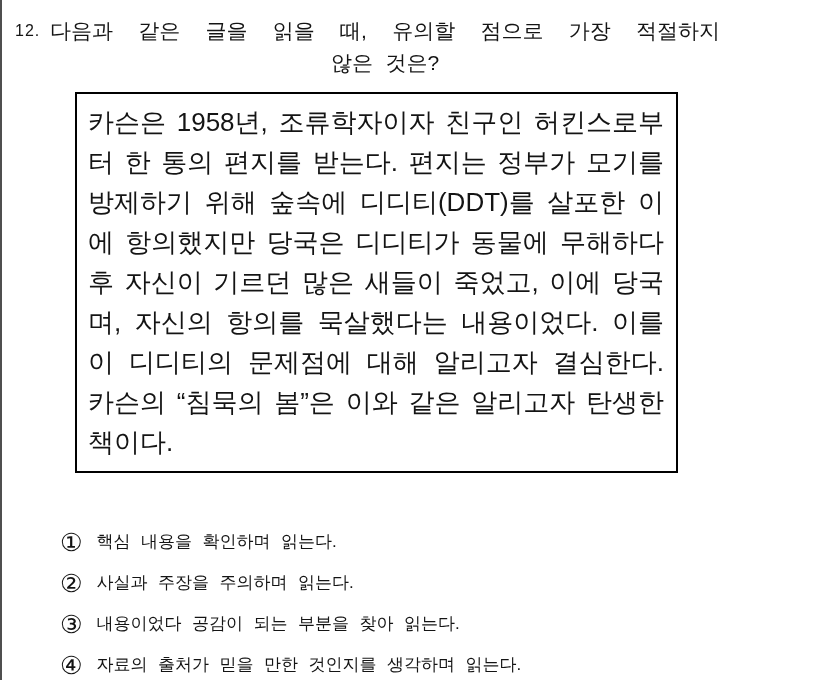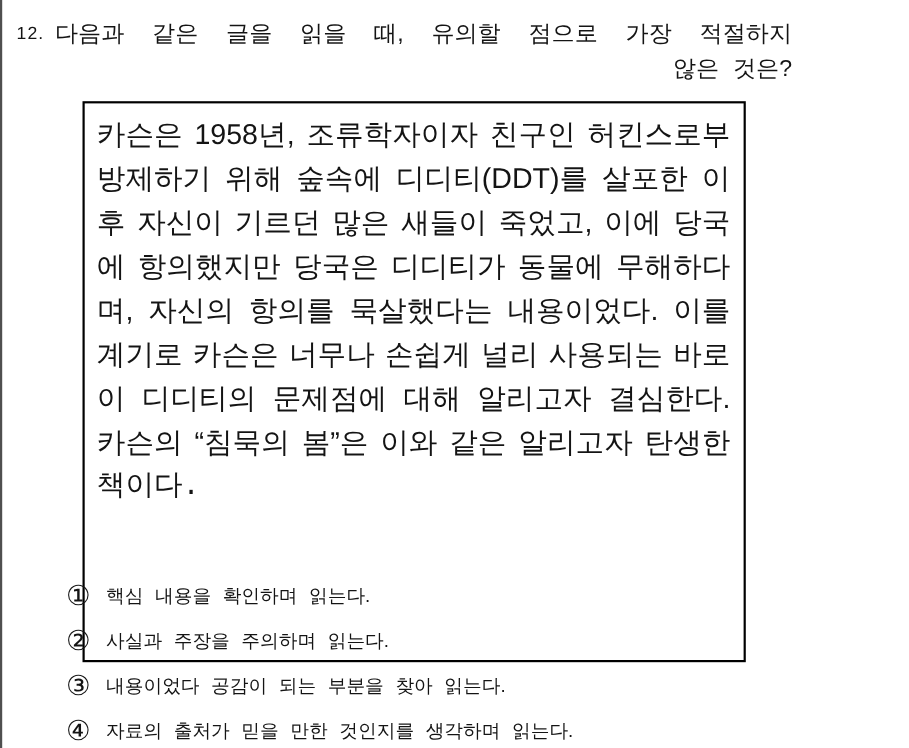--- a/index.html
+++ b/index.html
@@ -44,47 +44,46 @@
     width: 670px;
     font-size: 21px;
     line-height: 32px;
     word-spacing: 0.32em;
   }
   .q-line-1 {
     text-align: justify;
     text-align-last: justify;
   }
   .q-line-2 {
-    text-align: right;
+    text-align: center;
   }
   
   .passage-box {
     position: absolute;
     left: 75px;
     top: 92px;
     box-sizing: border-box;
     width: 603px;
-    height: 510px;
+    height: 381px;
     border: 2px solid #000000;
     padding: 8px 12px 0 11px;
     background: #ffffff;
   }
   .passage-line {
     font-size: 26px;
     line-height: 40px;
     height: 40px;
     white-space: nowrap;
     text-align: justify;
     text-align-last: justify;
     overflow: hidden;
   }
   .passage-line.last {
     text-align: center;
     text-align-last: left;
-    font-family: Liberation Mono, monospace;
   }
   
   .options {
     position: absolute;
     left: 60px;
     top: 527px;
     width: 760px;
   }
   .option {
     display: flex;
@@ -116,25 +115,25 @@
   <div class="question">
     <div class="q-number">12.</div>
     <div class="q-text">
       <div class="q-line-1">다음과 같은 글을 읽을 때, 유의할 점으로 가장 적절하지</div>
       <div class="q-line-2">않은 것은?</div>
     </div>
   </div>
 
   <div class="passage-box">
     <div class="passage-line">카슨은 1958년, 조류학자이자 친구인 허킨스로부</div>
+    <div class="passage-line">터 한 통의 편지를 받는다. 편지는 정부가 모기를</div>
     <div class="passage-line">방제하기 위해 숲속에 디디티(DDT)를 살포한 이</div>
+    <div class="passage-line">에 항의했지만 당국은 디디티가 동물에 무해하다</div>
     <div class="passage-line">후 자신이 기르던 많은 새들이 죽었고, 이에 당국</div>
-    <div class="passage-line">에 항의했지만 당국은 디디티가 동물에 무해하다</div>
     <div class="passage-line">며, 자신의 항의를 묵살했다는 내용이었다. 이를</div>
-    <div class="passage-line">계기로 카슨은 너무나 손쉽게 널리 사용되는 바로</div>
     <div class="passage-line">이 디디티의 문제점에 대해 알리고자 결심한다.</div>
     <div class="passage-line">카슨의 “침묵의 봄”은 이와 같은 알리고자 탄생한</div>
     <div class="passage-line last">책이다.</div>
   </div>
 
   <div class="options">
 
     <div class="option">
       <span class="opt-marker">①</span>
       <span class="opt-text">핵심 내용을 확인하며 읽는다.</span>

